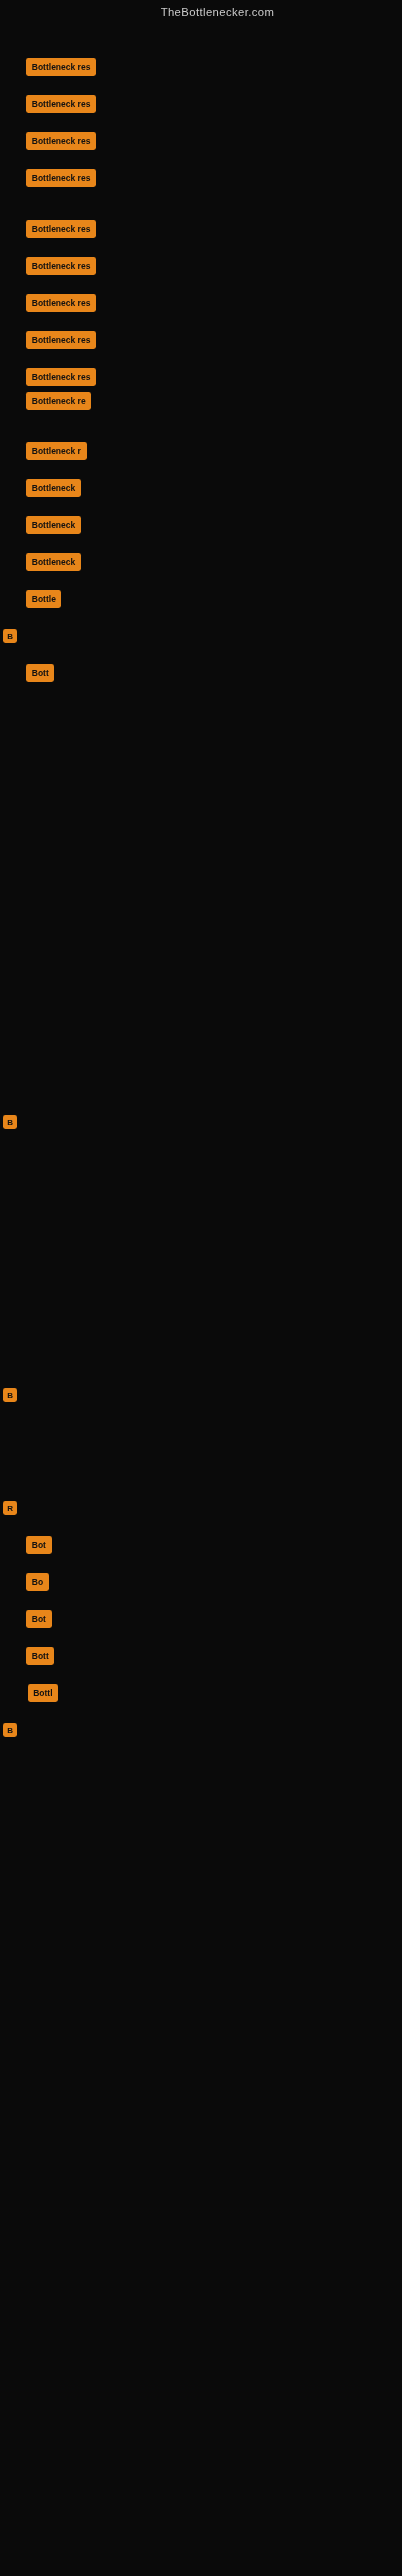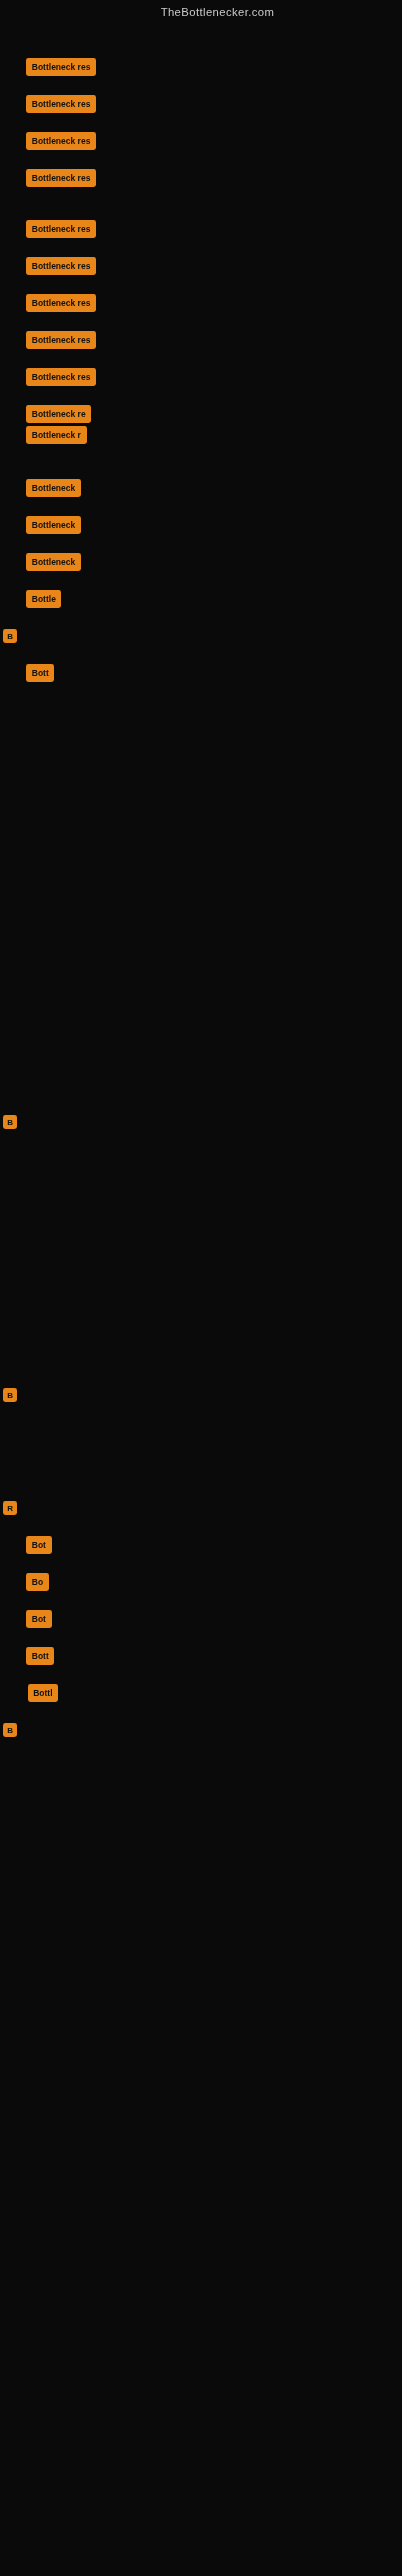--- a/index.html
+++ b/index.html
@@ -107,25 +107,25 @@
   </div>
 
   <div class="row" style="position:absolute; top:297px; left:1.6px;">
     <span class="btn-orange">Bottleneck res</span>
   </div>
 
   <div class="row" style="position:absolute; top:334px; left:1.6px;">
     <span class="btn-orange">Bottleneck res</span>
   </div>
 
-  <div class="row" style="position:absolute; top:371px; left:1.6px;">
+  <div class="row" style="position:absolute; top:358px; left:1.6px;">
     <span class="btn-orange">Bottleneck re</span>
   </div>
 
-  <div class="row" style="position:absolute; top:392px; left:1.6px;">
+  <div class="row" style="position:absolute; top:408px; left:1.6px;">
     <span class="btn-orange">Bottleneck r</span>
   </div>
 
   <div class="row" style="position:absolute; top:445px; left:1.6px;">
     <span class="btn-orange">Bottleneck</span>
   </div>
 
   <div class="row" style="position:absolute; top:482px; left:1.6px;">
     <span class="btn-orange">Bottleneck</span>
   </div>

